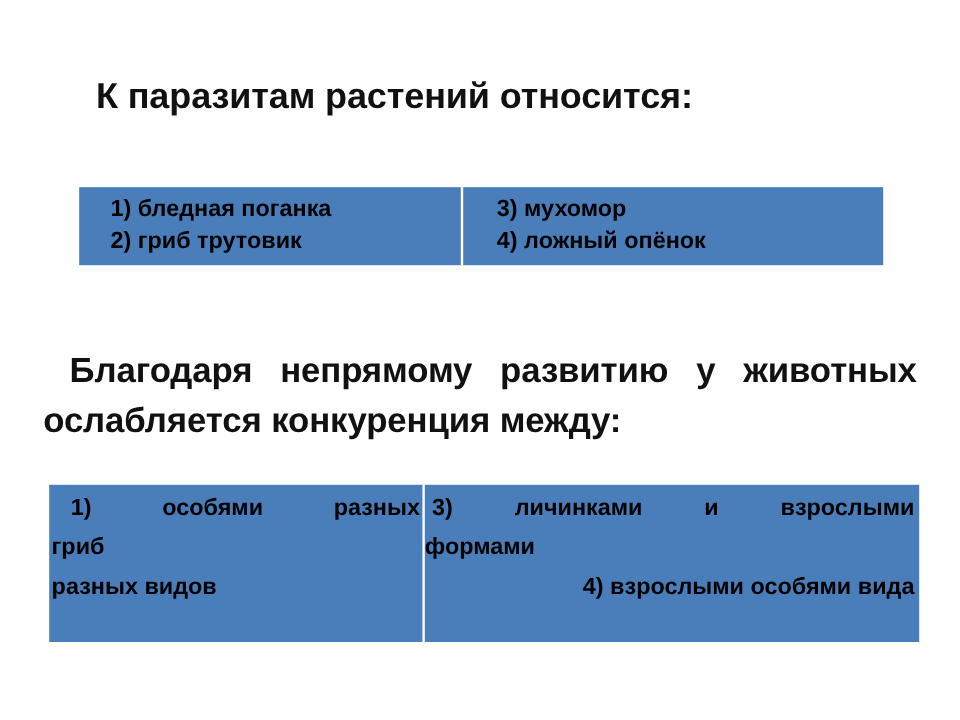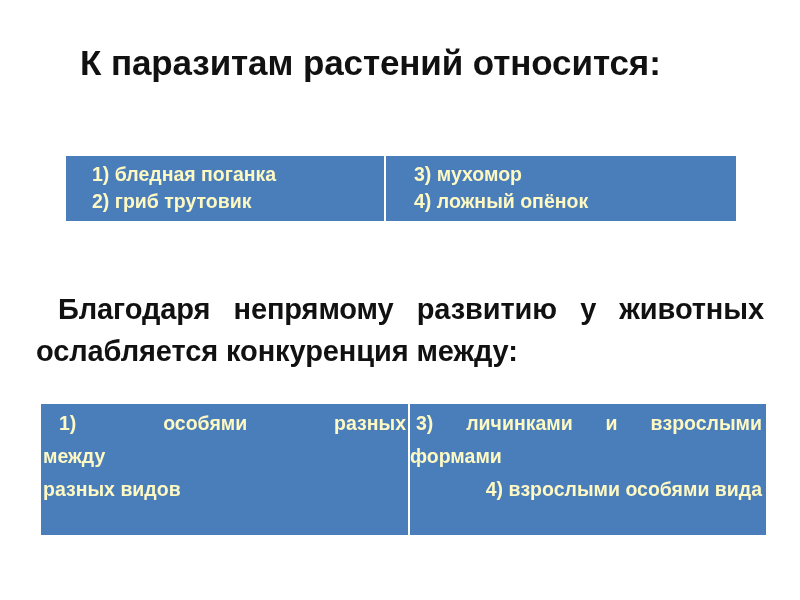--- a/index.html
+++ b/index.html
@@ -25,23 +25,23 @@
   
   .question-heading {
     position: absolute;
     font-weight: bold;
     color: #111111;
     letter-spacing: -0.1px;
   }
 
   #q1-heading {
     left: 80px;
-    top: 46px;
+    top: 64px;
     width: 640px;
-    font-size: 35px;
+    font-size: 30px;
     line-height: 34px;
     text-align: left;
   }
 
   #q2-heading {
     left: 36px;
     top: 288px;
     width: 728px;
     font-size: 29px;
     line-height: 42px;
@@ -64,21 +64,21 @@
   
   .answer-table {
     position: absolute;
     background: #4a7ebb;
     display: flex;
     box-sizing: border-box;
   }
 
   .answer-cell {
     box-sizing: border-box;
-    color: #fef9c3;
+    color: #000000;
     font-weight: bold;
     overflow: hidden;
   }
 
   
   #answers-1 {
     left: 66px;
     top: 156px;
     width: 670px;
     height: 65px;
@@ -104,21 +104,21 @@
     top: 404px;
     width: 725px;
     height: 131px;
   }
   #answers-2 .answer-cell {
     font-size: 19.5px;
     line-height: 33px;
     padding: 3px 0 0 0;
   }
   #answers-2 .col-left {
-    width: 369px;
+    width: 313px;
     border-right: 2px solid #ffffff;
     padding-left: 2px;
     padding-right: 2px;
   }
   #answers-2 .col-right {
     flex: 1;
     padding-right: 4px;
   }
 
   
@@ -181,21 +181,21 @@
   <div class="answer-table" id="answers-2">
 
     <div class="answer-cell col-left">
 
       <div class="opt-just">
         <span class="jline spread">
           <span style="padding-left:16px">1)</span>
           <span>особями</span>
           <span>разных</span>
         </span>
-        <span class="jline last">между</span>
+        <span class="jline last">гриб</span>
       </div>
 
       <div class="opt-just">
         <span class="jline last">разных видов</span>
       </div>
     </div>
 
     <div class="answer-cell col-right">
 
       <div class="opt-just">

